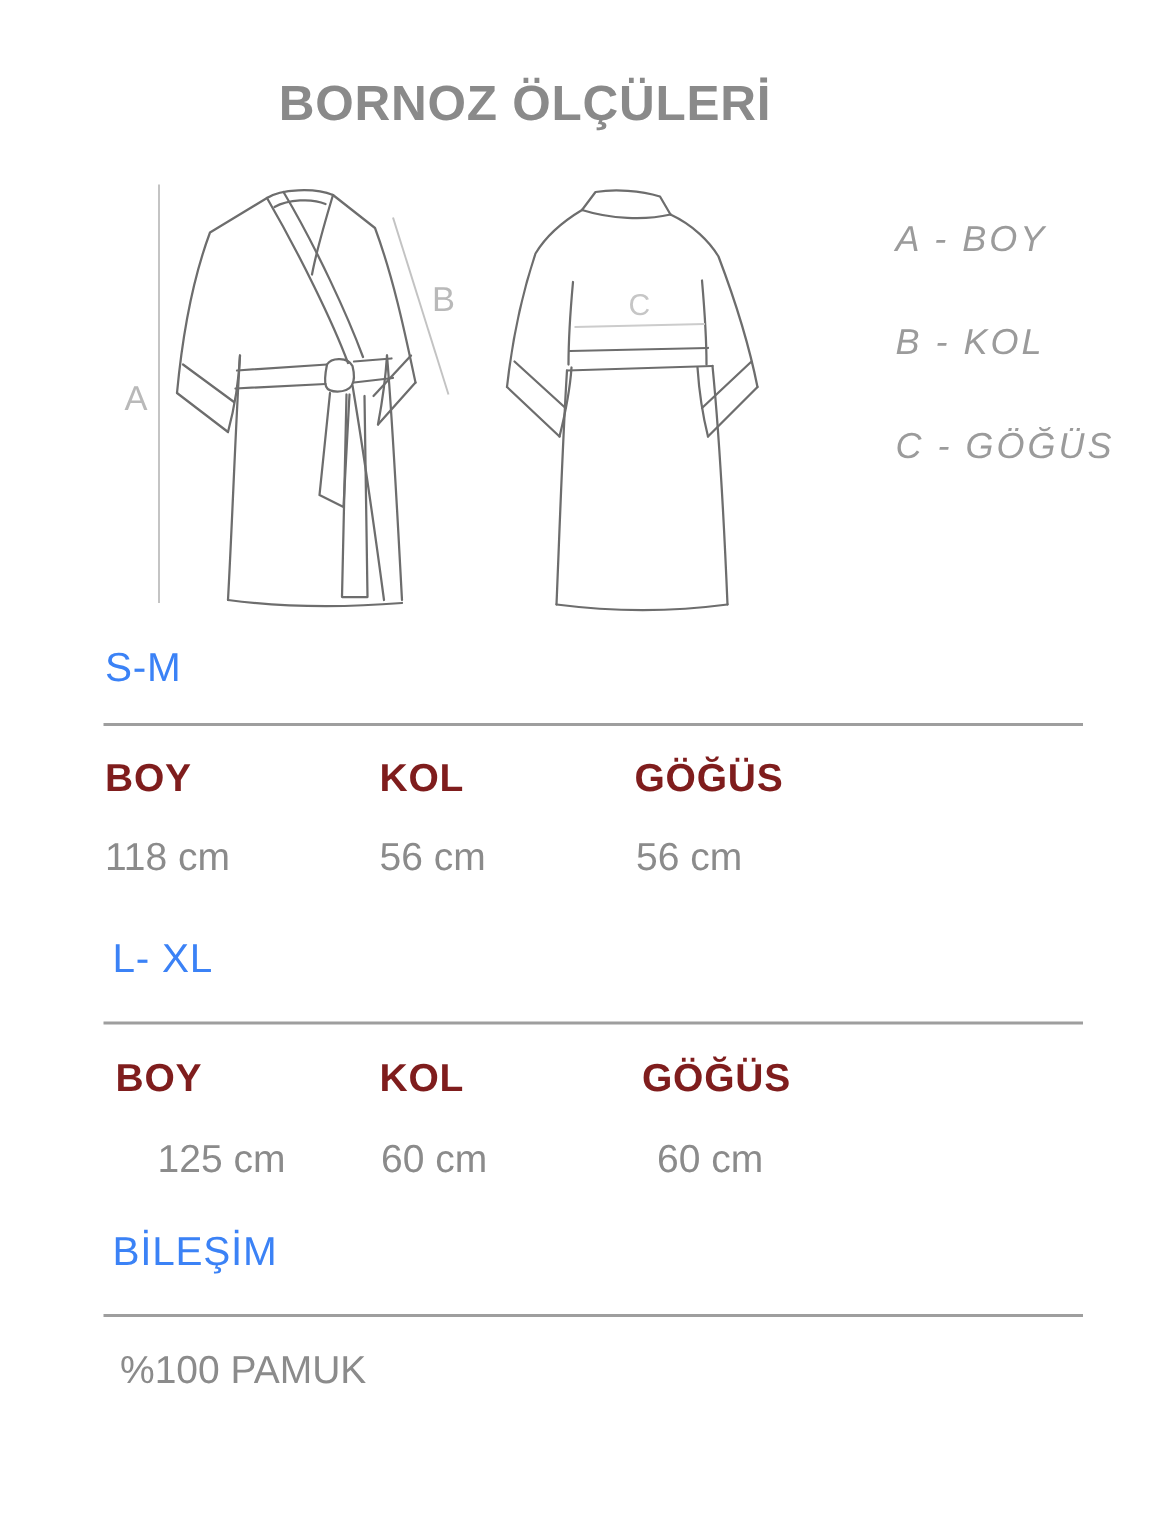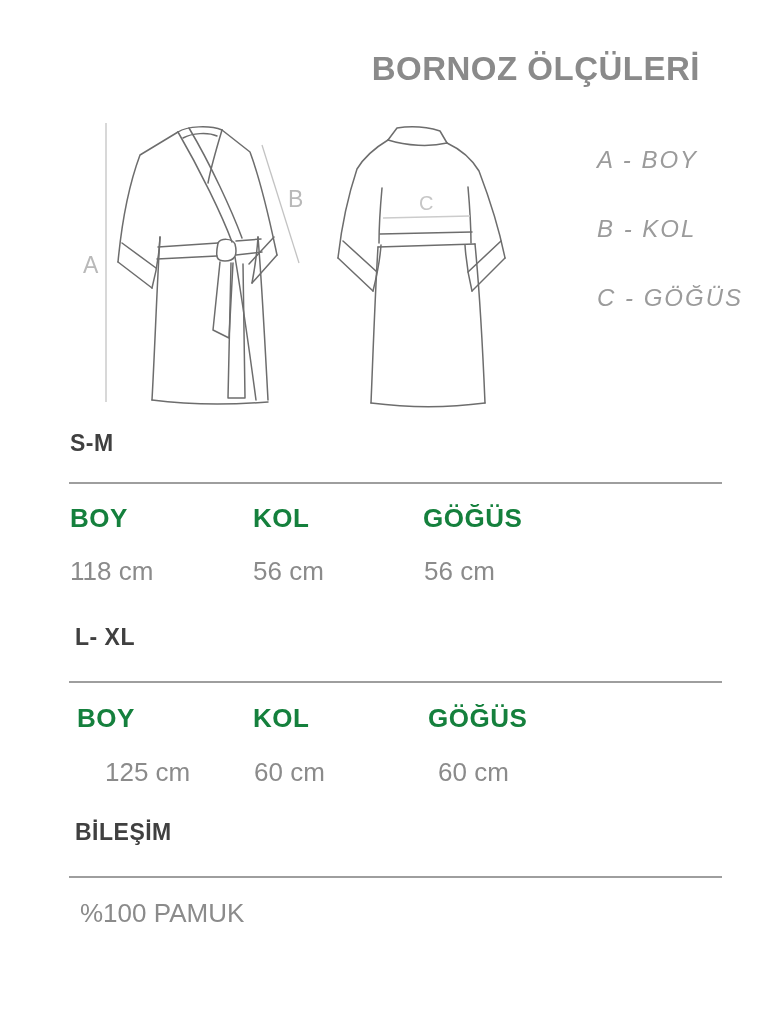--- a/index.html
+++ b/index.html
@@ -1,30 +1,30 @@
 <!DOCTYPE html>
 <html><head>
 <meta charset="utf-8">
 <style>
   * { margin:0; padding:0; box-sizing:border-box; }
   html,body { width:768px; height:1024px; background:#ffffff; }
   body { font-family:"Liberation Sans", sans-serif; position:relative; overflow:hidden; }
   .abs { position:absolute; }
   .page-title {
-    left:0; top:50px; width:700px; text-align:right;
+    left:0; top:50px; width:700px; text-align:center;
     font-size:33px; font-weight:bold; color:#8a8a8a; letter-spacing:0.5px;
   }
   .legend { left:597px; top:146px; }
   .legend-item {
     font-size:24px; color:#9b9b9b; letter-spacing:2px; font-weight:400;
     margin-bottom:41px; white-space:nowrap;font-style:italic;
   }
-  .size-heading { font-size:23px; font-weight:bold; color:#404040; letter-spacing:0.5px; }
+  .size-heading { font-size:27px; font-weight:normal; color:#3b82f6; letter-spacing:0.5px; }
   .rule { left:69px; width:653px; height:2px; background:#9e9e9e; }
-  .col-header { font-size:26px; font-weight:bold; color:#15803d; letter-spacing:0.5px; white-space:nowrap; }
+  .col-header { font-size:26px; font-weight:bold; color:#7f1d1d; letter-spacing:0.5px; white-space:nowrap; }
   .cell-value { font-size:26px; font-weight:400; color:#8b8b8b; white-space:nowrap;text-align:center; }
   svg text { font-family:"Liberation Sans", sans-serif; }
 </style>
 </head>
 <body>
 
 <div class="abs page-title">BORNOZ ÖLÇÜLERİ</div>
 
 <svg class="abs" style="left:75px; top:115px;" width="235" height="300" viewBox="0 0 235 300">
 

